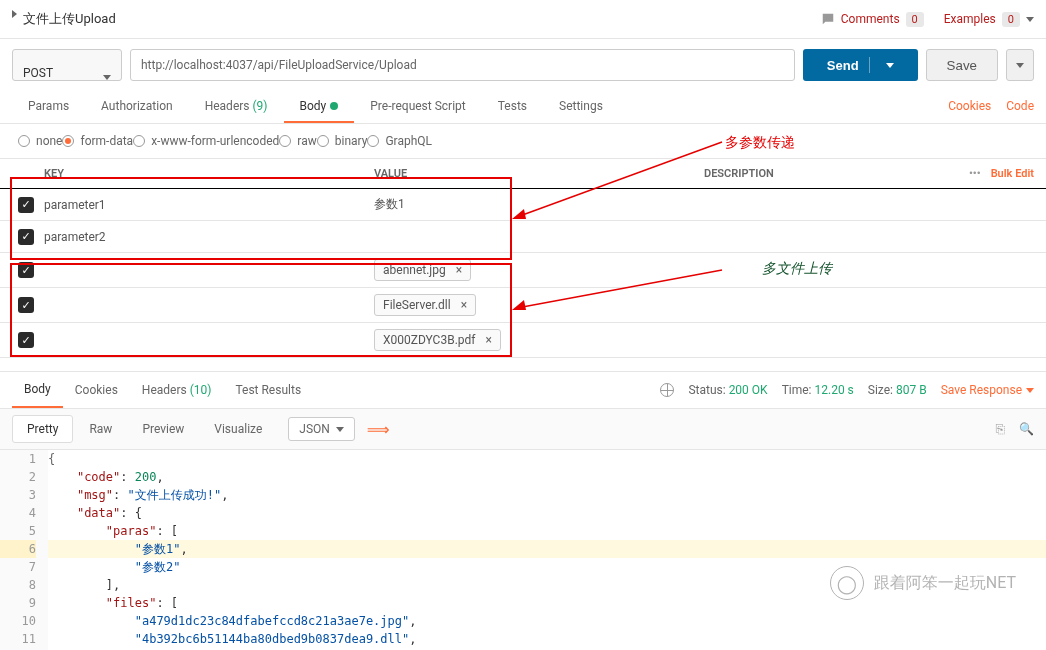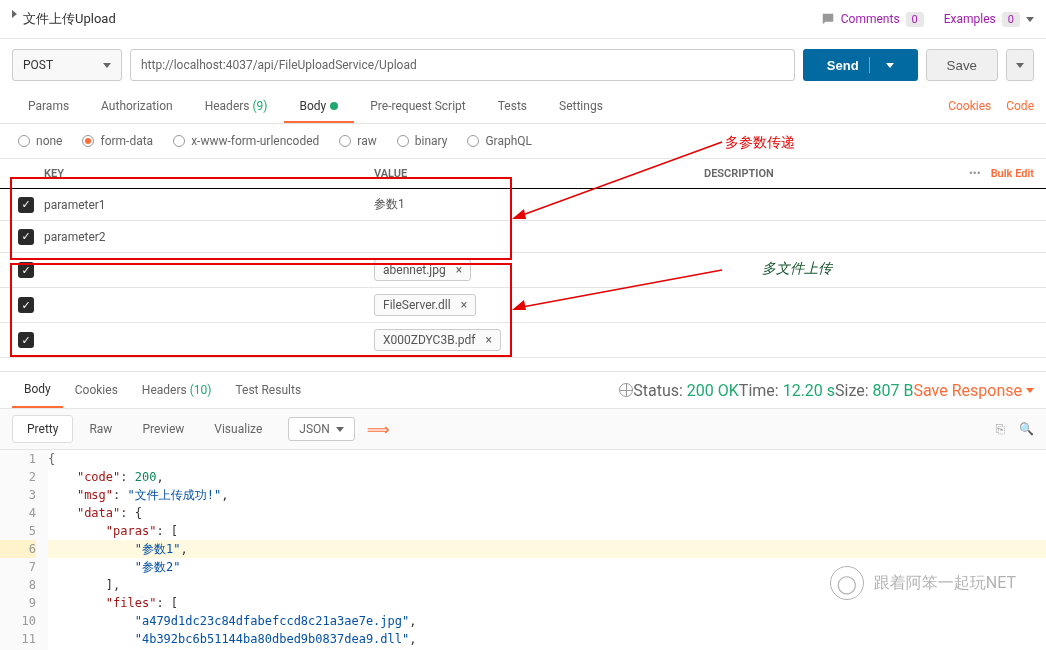--- a/index.html
+++ b/index.html
@@ -1,42 +1,42 @@
 <!DOCTYPE html>
 <html><head>
   <meta charset="utf-8">
   <style>
     * { box-sizing: border-box; margin: 0; padding: 0; }
     body { font-family: -apple-system, BlinkMacSystemFont, "Segoe UI", Roboto, Arial, sans-serif; font-size: 12px; color: #333; background: #fff; width: 1046px; height: 650px; overflow: hidden; position: relative; }
     
     .header-bar { display: flex; align-items: center; padding: 10px 12px; border-bottom: 1px solid #e5e5e5; }
     .header-title { display: flex; align-items: flex-start; gap: 6px; flex: 1; font-size: 13px; }
     .triangle-right { width: 0; height: 0; border-top: 4px solid transparent; border-bottom: 4px solid transparent; border-left: 5px solid #666; }
-    .header-right { display: flex; gap: 20px; color: #a21caf; }
+    .header-right { display: flex; gap: 20px; color: #b91c1c; }
     .header-right-item { display: flex; align-items: center; gap: 6px; }
     .badge { background: #e8e8e8; border-radius: 3px; padding: 1px 6px; font-size: 11px; }
     
     .request-row { display: flex; gap: 8px; padding: 10px 12px; align-items: stretch; }
-    .method-select { width: 110px; border: 1px solid #ccc; background: #f8f8f8; border-radius: 3px; display: flex; align-items: center; padding: 0 10px; justify-content: space-between; }
+    .method-select { width: 110px; border: 1px solid #ccc; background: #f8f8f8; border-radius: 3px; display: flex; align-items: flex-end; padding: 0 10px; justify-content: space-between; }
     .url-input { flex: 1; border: 1px solid #ccc; border-radius: 3px; padding: 8px 10px; color: #666; }
     .send-btn { background: #0369a1; color: #fff; border: none; border-radius: 3px; padding: 0 24px; font-weight: 600; display: flex; align-items: center; gap: 10px; font-size: 13px; }
     .send-caret { width: 0; height: 0; border-left: 4px solid transparent; border-right: 4px solid transparent; border-top: 5px solid #fff; margin-left: 6px; }
     .save-btn { background: #f0f0f0; border: 1px solid #ccc; border-radius: 3px; padding: 0 20px; color: #555; display: flex; align-items: center; }
     .save-caret { background: #f0f0f0; border: 1px solid #ccc; border-radius: 3px; width: 28px; display: flex; align-items: center; justify-content: center; }
     .caret-down { width: 0; height: 0; border-left: 4px solid transparent; border-right: 4px solid transparent; border-top: 5px solid #666; }
     
     .tabs-row { display: flex; padding: 0 12px; border-bottom: 1px solid #e5e5e5; position: relative; }
     .tab { padding: 8px 16px; color: #666; cursor: pointer; }
     .tab.active { color: #333; border-bottom: 2px solid #ff6c37; }
     .tab-count { color: #1fa971; }
     .tab-dot { display: inline-block; width: 8px; height: 8px; background: #1fa971; border-radius: 50%; margin-left: 4px; }
     .tabs-right { position: absolute; right: 12px; top: 8px; color: #ff6c37; }
     .tabs-right span { margin-left: 12px; }
     
-    .body-type-row { display: flex; padding: 10px 18px; gap: 20px; border-bottom: 1px solid #e5e5e5; align-items: center; position: relative; }
+    .body-type-row { display: flex; padding: 10px 18px; border-bottom: 1px solid #e5e5e5; align-items: center; position: relative; }
     .radio { width: 12px; height: 12px; border: 1px solid #999; border-radius: 50%; display: inline-flex; align-items: center; justify-content: center; margin-right: 6px; }
     .radio.checked::after { content: ''; width: 6px; height: 6px; background: #ff6c37; border-radius: 50%; }
     .radio-item { display: flex; align-items: center; color: #666; }
     
     .table-header { display: flex; border-bottom: 1px solid #000000; padding: 8px 0; color: #666; font-size: 11px; font-weight: 600; }
     .col-check { width: 44px; }
     .col-key { width: 330px; padding-left: 0; }
     .col-value { width: 330px; }
     .col-desc { flex: 1; position: relative; }
     .dots-menu { color: #999; margin-right: 10px; }
@@ -51,21 +51,21 @@
     
     .red-box1 { position: absolute; border: 2px solid #e60000; left: 10px; top: 177px; width: 502px; height: 83px; pointer-events: none; }
     .red-box2 { position: absolute; border: 2px solid #e60000; left: 10px; top: 263px; width: 502px; height: 94px; pointer-events: none; }
     .annotation1 { position: absolute; left: 725px; top: 134px; color: #e60000; font-size: 14px; }
     .annotation2 { position: absolute; left: 762px; top: 260px; color: #14532d; font-size: 14px; font-style: italic; }
     .arrow-svg { position: absolute; pointer-events: none; }
     
     .response-header { display: flex; border-bottom: 1px solid #e5e5e5; padding: 0 12px; align-items: center; }
     .resp-tab { padding: 10px 12px; color: #666; }
     .resp-tab.active { border-bottom: 2px solid #ff6c37; color: #333; }
-    .resp-status { margin-left: auto; display: flex; align-items: center; color: #666; font-size: 16px; }
+    .resp-status { margin-left: auto; display: flex; align-items: center; gap: 14px; color: #666; font-size: 12px; }
     .status-green { color: #1fa971; }
     .save-response { color: #ff6c37; display: flex; align-items: center; gap: 4px; }
     
     .viewer-bar { display: flex; padding: 6px 12px; gap: 2px; align-items: center; border-bottom: 1px solid #e5e5e5; background: #fafafa; }
     .viewer-tab { padding: 6px 14px; color: #666; border-radius: 3px; }
     .viewer-tab.active { background: #fff; border: 1px solid #ddd; color: #333; }
     .format-select { border: 1px solid #ccc; padding: 4px 10px; border-radius: 3px; background: #fff; color: #666; display: flex; align-items: center; gap: 6px; margin-left: 10px; }
     .wrap-icon { color: #ff6c37; font-size: 16px; margin-left: 10px; }
     .copy-icon { margin-left: auto; color: #999; }
     

